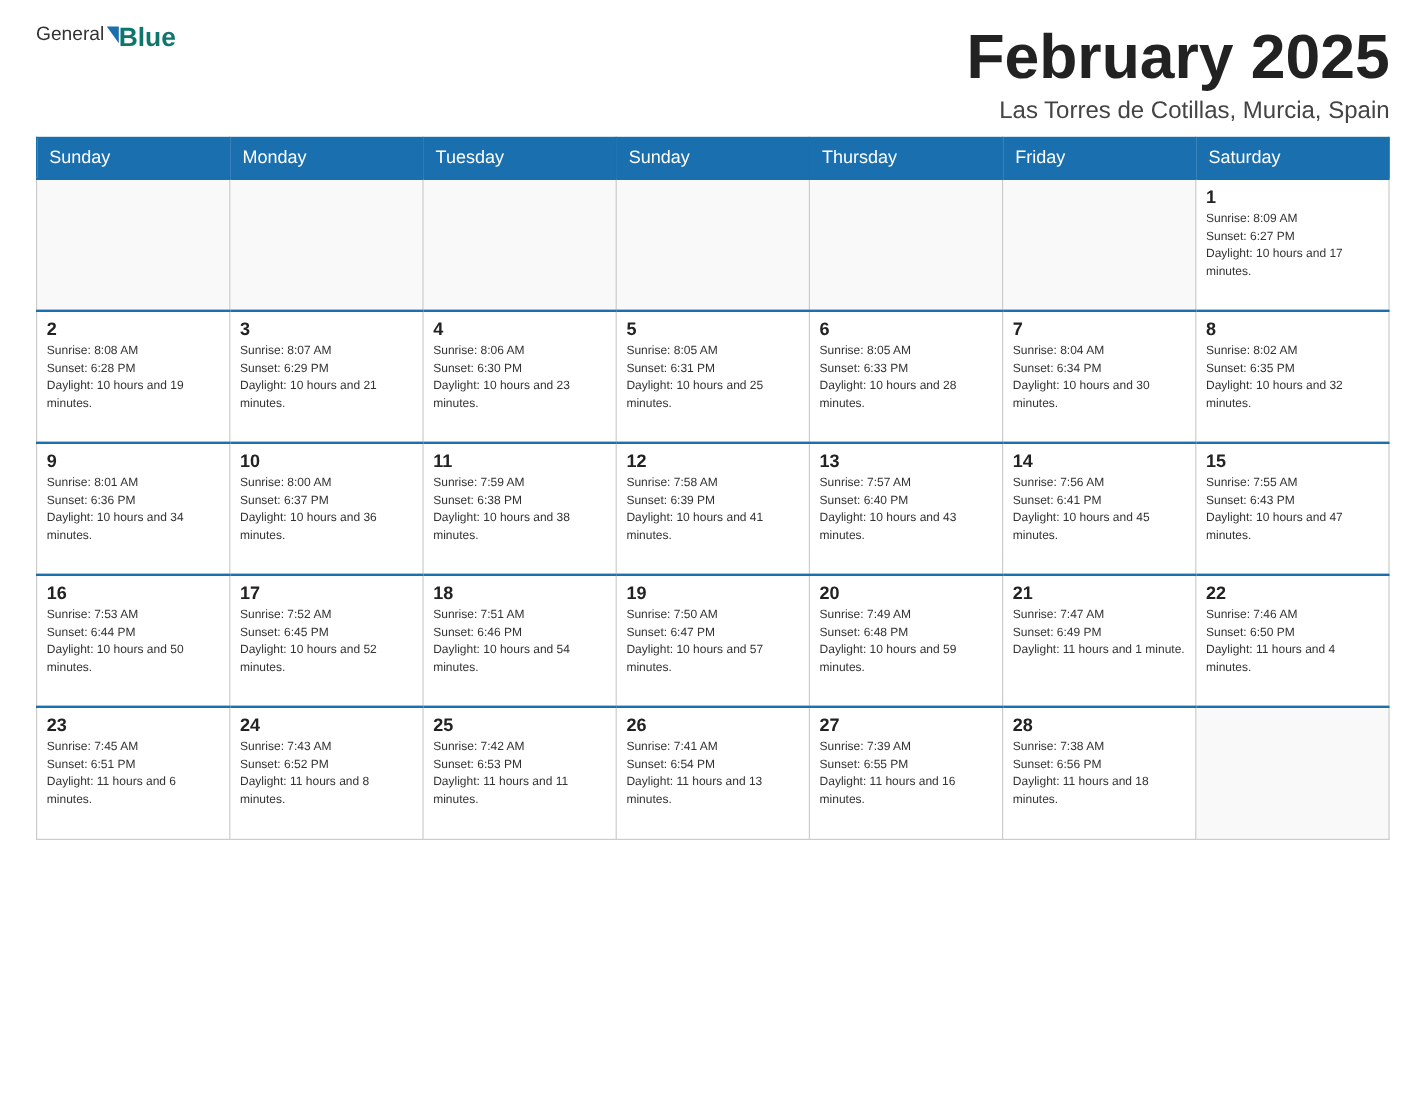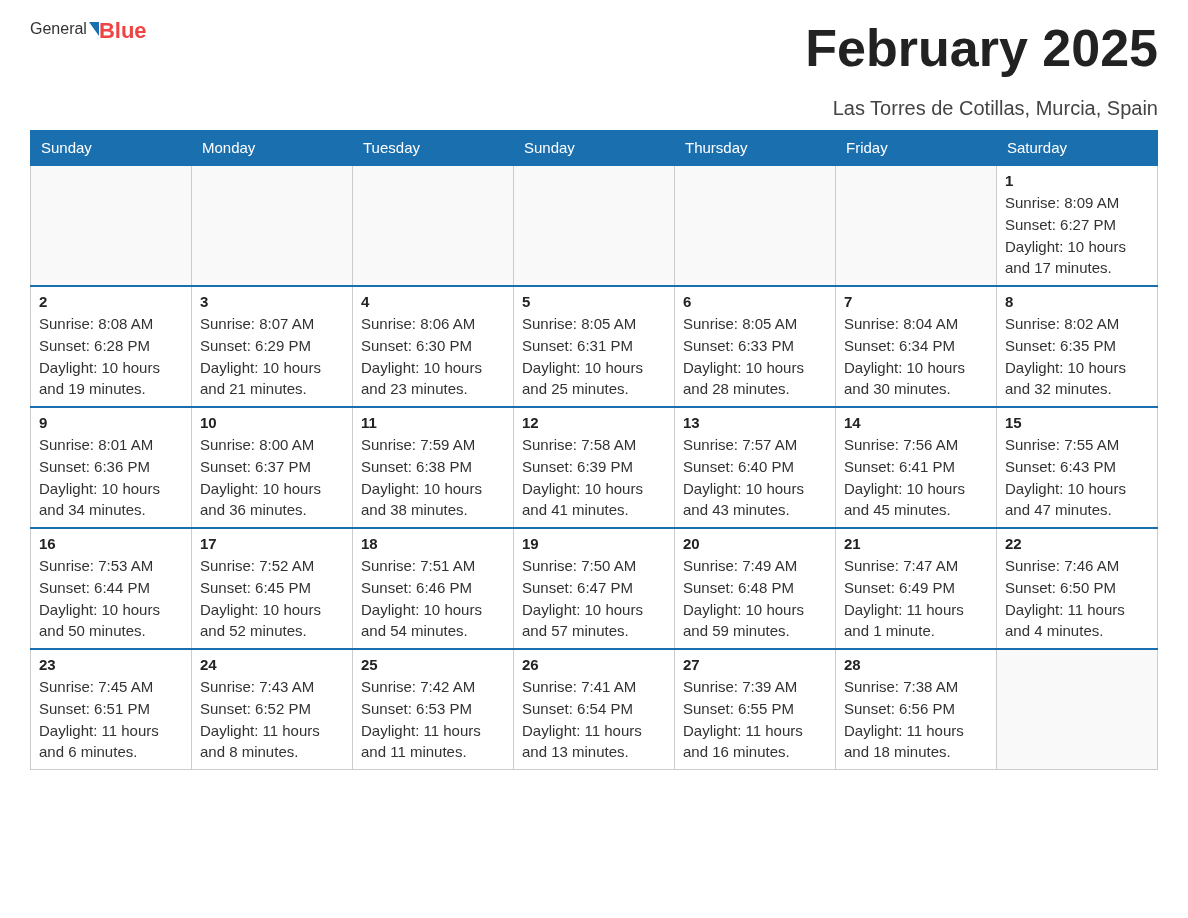--- a/index.html
+++ b/index.html
@@ -38,21 +38,21 @@
     }
     .month-title {
       font-size: 52px;
       font-weight: bold;
       color: #222;
       line-height: 1.1;
     }
     .location {
       font-size: 20px;
       color: #444;
-      margin-top: 20px;
+      margin-top: 4px;
     }
     .calendar {
       width: 100%;
       border-collapse: collapse;
       margin-top: 10px;
     }
     .calendar th {
       background-color: #1a6fae;
       color: #fff;
       font-size: 15px;
@@ -75,33 +75,33 @@
     .calendar tr td {
       border-top: 2px solid #1a6fae;
     }
     .day-number {
       font-size: 15px;
       font-weight: bold;
       color: #222;
       margin-bottom: 3px;
     }
     .day-info {
-      font-size: 15px;
+      font-size: 10px;
       color: #333;
       line-height: 1.45;
     }
     .empty-cell {
       background: #f9f9f9;
     }
     .logo-line1 {
       display: flex;
       align-items: flex-end;
     }
     .logo-line2 {
-      color: #ef4444;
+      color: #0f766e;
       font-size: 22px;
       font-weight: bold;
       margin-top: -2px;
     }
   </style>
 </head>
 <body>
 
 <div class="header">
   <div class="logo">

